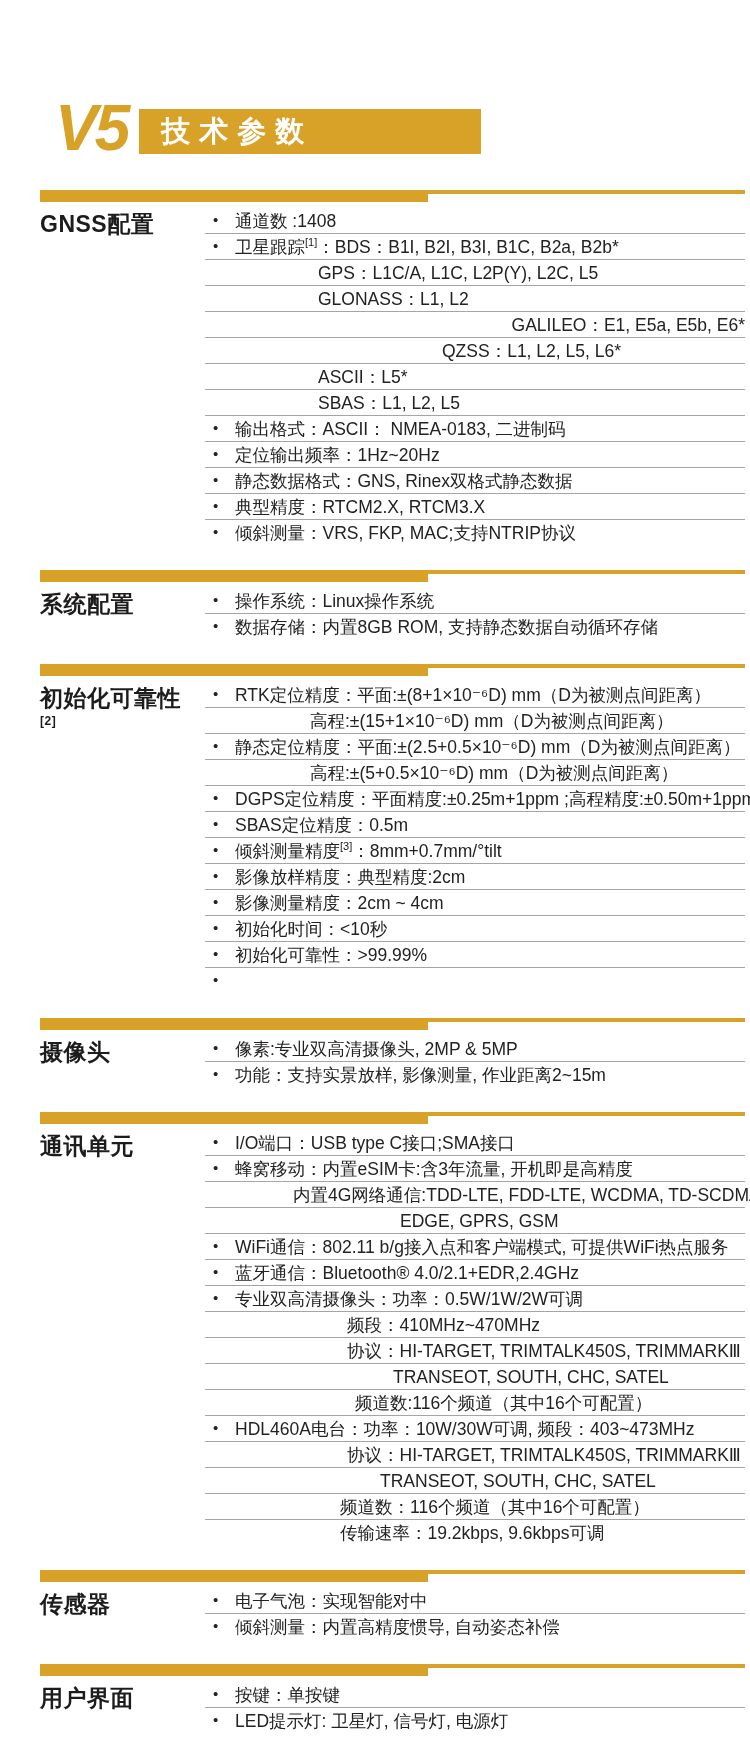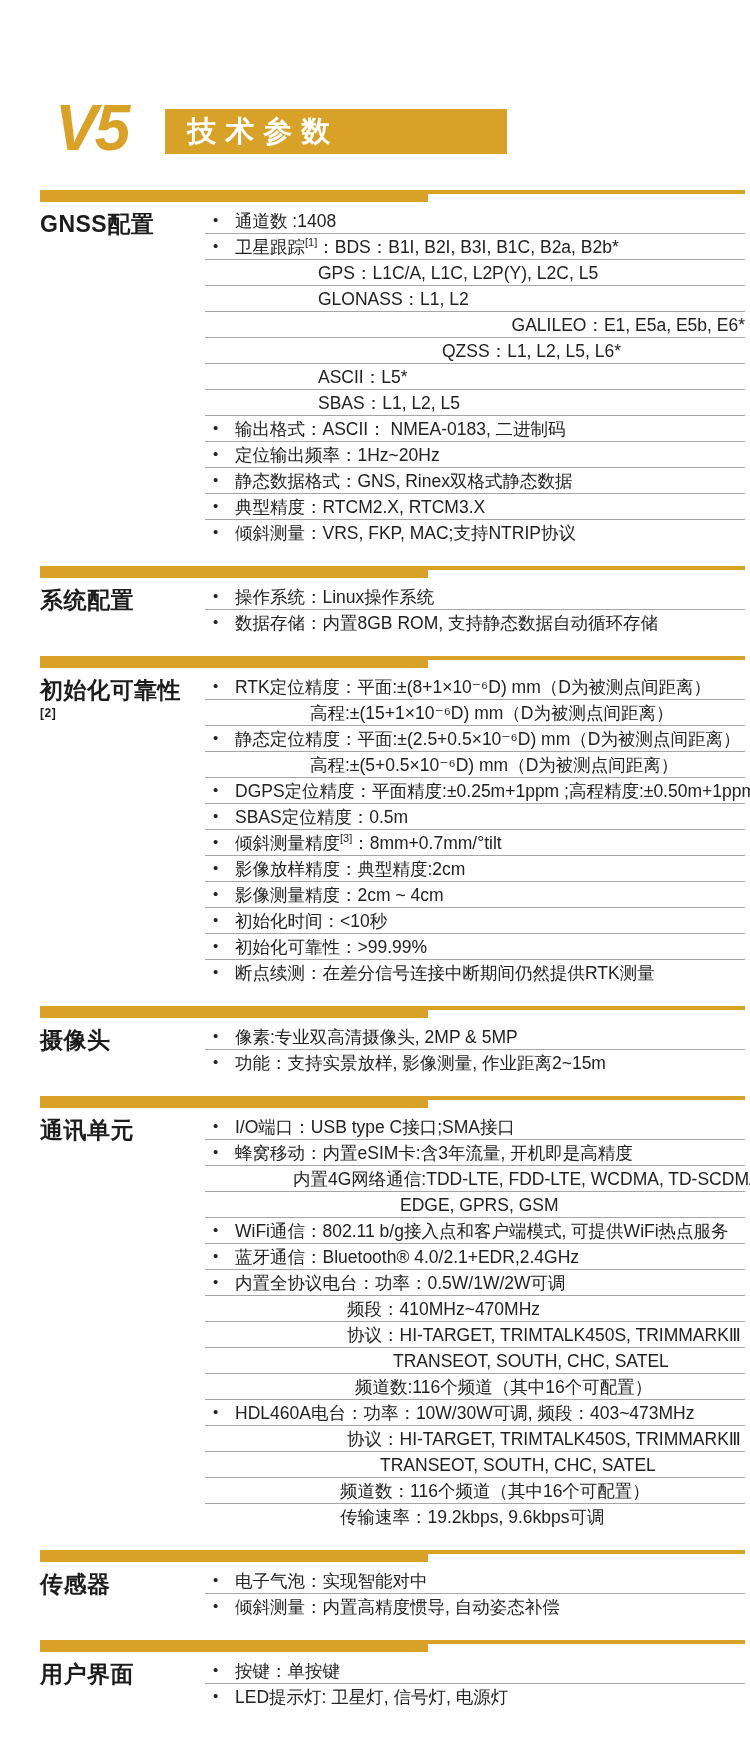--- a/index.html
+++ b/index.html
@@ -7,25 +7,25 @@
   html,body{margin:0;padding:0;}
   body{width:750px;height:1743px;background:#ffffff;overflow:hidden;
        font-family:"Liberation Sans","DejaVu Sans",sans-serif;}
   .page{width:750px;height:1743px;padding-top:100px;}
 
   
   .header{display:flex;align-items:flex-end;margin-left:55px;height:54px;}
   .logo{color:var(--gold);font-style:italic;font-weight:900;font-size:64px;
         line-height:0.82;letter-spacing:-3px;padding-right:12px;}
   .title-box{background:var(--gold);height:45px;width:342px;display:flex;align-items:center;
-        padding-left:22px;color:#ffffff;font-size:29px;font-weight:700;letter-spacing:9px;margin-left:26px;}
+        padding-left:22px;color:#ffffff;font-size:29px;font-weight:700;letter-spacing:9px;}
 
   
   .sections{margin-top:36px;}
-  .spec-section{margin-bottom:20px;}
+  .spec-section{margin-bottom:20px;margin-top:24px;}
   .divider{position:relative;height:12px;margin-left:40px;margin-right:5px;}
   .divider::after{content:"";position:absolute;left:0;top:0;width:100%;height:3.5px;background:var(--gold);}
   .divider-bar{position:absolute;left:0;top:0;width:388px;height:12px;background:var(--gold);z-index:2;}
   .section-grid{display:flex;padding:6px 5px 0 40px;}
   .section-title{flex:0 0 157px;margin:3px 8px 0 0;font-size:23px;font-weight:700;
         color:var(--ink);letter-spacing:.5px;line-height:1.2;}
   .section-title .fn{font-size:12px;}
   .rows{flex:1;min-width:0;list-style:none;margin:0;padding:0;}
   .row{position:relative;height:26px;line-height:26px;font-size:17.5px;color:var(--row);
        border-bottom:1px solid var(--rule);padding-left:30px;white-space:nowrap;}
@@ -91,21 +91,21 @@
             <li class="row" style="padding-left: 105px;"><span class="txt">高程:±(15+1×10⁻⁶D) mm（D为被测点间距离）</span></li>
             <li class="row bullet"><span class="dot">•</span><span class="txt">静态定位精度：平面:±(2.5+0.5×10⁻⁶D) mm（D为被测点间距离）</span></li>
             <li class="row" style="padding-left: 105px;"><span class="txt">高程:±(5+0.5×10⁻⁶D) mm（D为被测点间距离）</span></li>
             <li class="row bullet"><span class="dot">•</span><span class="txt">DGPS定位精度：平面精度:±0.25m+1ppm ;高程精度:±0.50m+1ppm</span></li>
             <li class="row bullet"><span class="dot">•</span><span class="txt">SBAS定位精度：0.5m</span></li>
             <li class="row bullet"><span class="dot">•</span><span class="txt"><span>倾斜测量精度</span><sup class="fn">[3]</sup><span>：8mm+0.7mm/°tilt</span></span></li>
             <li class="row bullet"><span class="dot">•</span><span class="txt">影像放样精度：典型精度:2cm</span></li>
             <li class="row bullet"><span class="dot">•</span><span class="txt">影像测量精度：2cm ~ 4cm</span></li>
             <li class="row bullet"><span class="dot">•</span><span class="txt">初始化时间：&lt;10秒</span></li>
             <li class="row bullet"><span class="dot">•</span><span class="txt">初始化可靠性：&gt;99.99%</span></li>
-            <li class="row bullet"><span class="dot">•</span><span class="txt">断点续测：在差分信号连接中断期间仍然提供RTK测量</span></li>
+            <li class="row bullet"><span class="dot">•</span></li>
           </ul>
         </div>
       </section>
       <section class="spec-section">
         <div class="divider">
           <span class="divider-bar"></span>
         </div>
         <div class="section-grid">
           <h2 class="section-title"><span>摄像头</span></h2>
           <ul class="rows">
@@ -120,21 +120,21 @@
         </div>
         <div class="section-grid">
           <h2 class="section-title"><span>通讯单元</span></h2>
           <ul class="rows">
             <li class="row bullet"><span class="dot">•</span><span class="txt">I/O端口：USB type C接口;SMA接口</span></li>
             <li class="row bullet"><span class="dot">•</span><span class="txt">蜂窝移动：内置eSIM卡:含3年流量, 开机即是高精度</span></li>
             <li class="row" style="padding-left: 88px;"><span class="txt">内置4G网络通信:TDD-LTE, FDD-LTE, WCDMA, TD-SCDMA</span></li>
             <li class="row" style="padding-left: 195px;"><span class="txt">EDGE, GPRS, GSM</span></li>
             <li class="row bullet"><span class="dot">•</span><span class="txt">WiFi通信：802.11 b/g接入点和客户端模式, 可提供WiFi热点服务</span></li>
             <li class="row bullet"><span class="dot">•</span><span class="txt">蓝牙通信：Bluetooth® 4.0/2.1+EDR,2.4GHz</span></li>
-            <li class="row bullet"><span class="dot">•</span><span class="txt">内置全协议电台：功率：0.5W/1W/2W可调</span></li>
+            <li class="row bullet"><span class="dot">•</span><span class="txt">专业双高清摄像头：功率：0.5W/1W/2W可调</span></li>
             <li class="row" style="padding-left: 142px;"><span class="txt">频段：410MHz~470MHz</span></li>
             <li class="row" style="padding-left: 142px;"><span class="txt">协议：HI-TARGET, TRIMTALK450S, TRIMMARKⅢ</span></li>
             <li class="row" style="padding-left: 188px;"><span class="txt">TRANSEOT, SOUTH, CHC, SATEL</span></li>
             <li class="row" style="padding-left: 150px;"><span class="txt">频道数:116个频道（其中16个可配置）</span></li>
             <li class="row bullet"><span class="dot">•</span><span class="txt">HDL460A电台：功率：10W/30W可调, 频段：403~473MHz</span></li>
             <li class="row" style="padding-left: 142px;"><span class="txt">协议：HI-TARGET, TRIMTALK450S, TRIMMARKⅢ</span></li>
             <li class="row" style="padding-left: 175px;"><span class="txt">TRANSEOT, SOUTH, CHC, SATEL</span></li>
             <li class="row" style="padding-left: 135px;"><span class="txt">频道数：116个频道（其中16个可配置）</span></li>
             <li class="row" style="padding-left: 135px;"><span class="txt">传输速率：19.2kbps, 9.6kbps可调</span></li>
           </ul>

